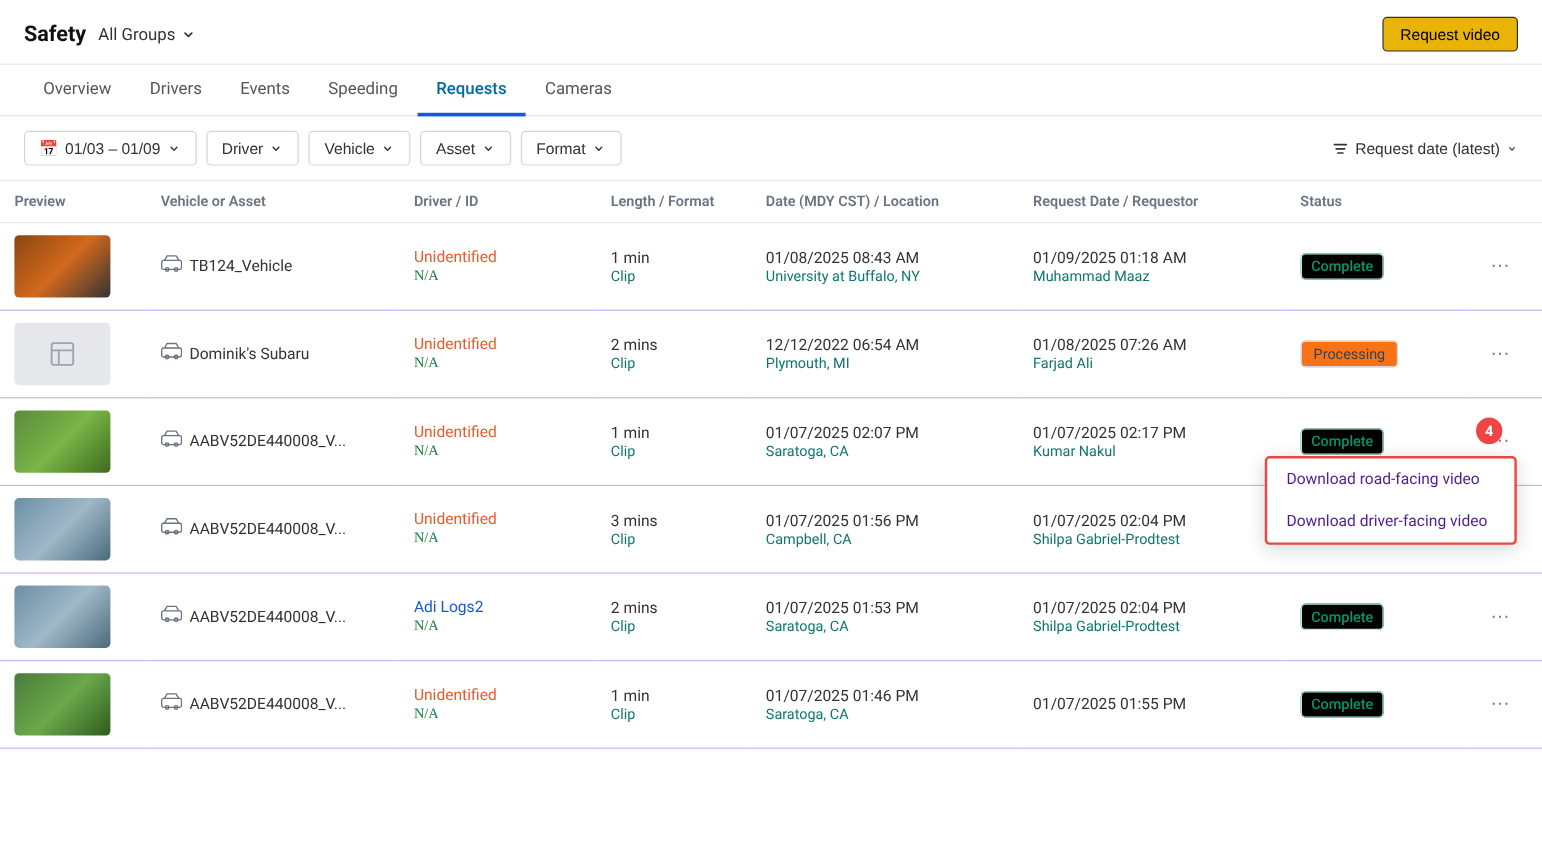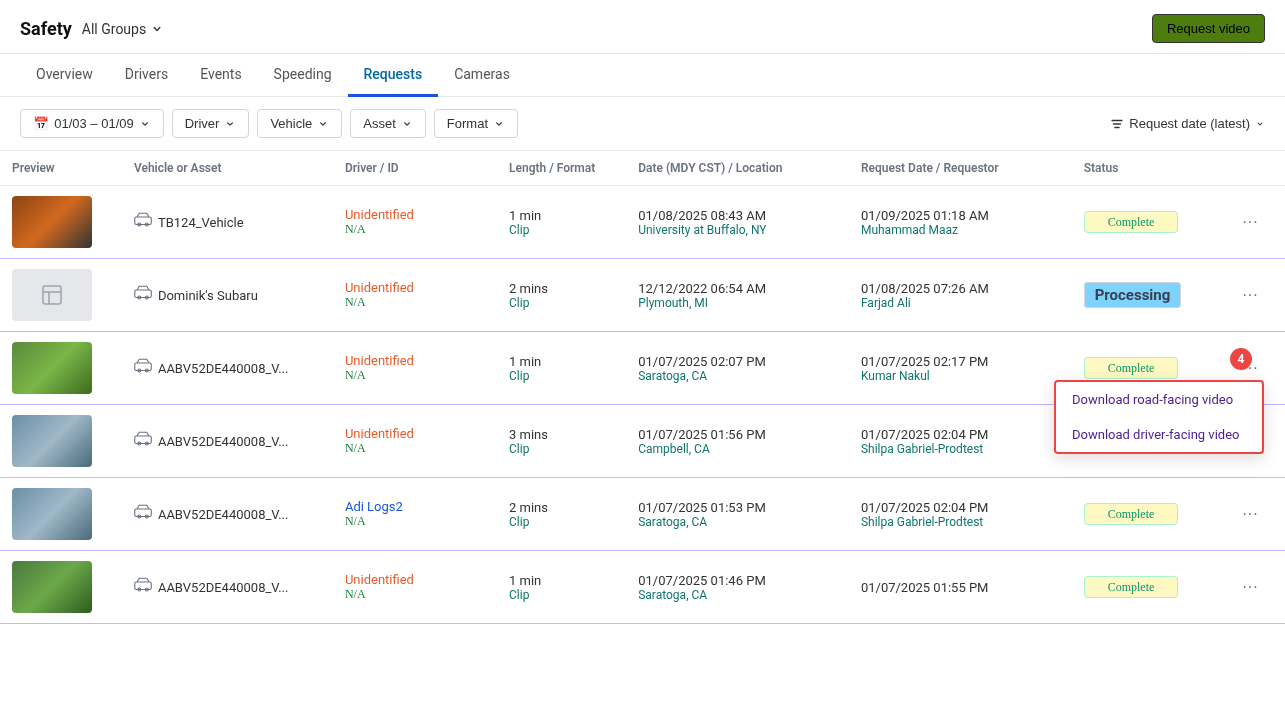--- a/index.html
+++ b/index.html
@@ -4,21 +4,21 @@
   <style>
     * { box-sizing: border-box; margin: 0; padding: 0; }
     body { font-family: -apple-system, BlinkMacSystemFont, 'Segoe UI', Roboto, sans-serif; font-size: 13px; color: #333; background: #fff; width: 1285px; height: 709px; overflow: hidden; }
 
     
     .header { display: flex; align-items: center; justify-content: space-between; padding: 14px 20px 10px 20px; border-bottom: 1px solid #e5e7eb; }
     .header-left { display: flex; align-items: center; gap: 10px; justify-content: flex-end; }
     .header-title { font-size: 18px; font-weight: 700; color: #111; }
     .header-group { display: flex; align-items: center; gap: 4px; color: #333; font-size: 14px; cursor: pointer; }
     .header-group svg { width: 14px; height: 14px; }
-    .request-video-btn { border: 1px solid #333; background: #4d7c0f; padding: 6px 14px; font-size: 13px; font-weight: 500; border-radius: 4px; cursor: pointer; }
+    .request-video-btn { border: 1px solid #333; background: #eab308; padding: 6px 14px; font-size: 13px; font-weight: 500; border-radius: 4px; cursor: pointer; }
 
     
     .nav-tabs { display: flex; gap: 0; padding: 0 20px; border-bottom: 1px solid #e5e7eb; }
     .nav-tab { padding: 12px 16px; font-size: 14px; color: #555; cursor: pointer; border-bottom: 3px solid transparent; margin-bottom: -1px; }
     .nav-tab.active { color: #0369a1; border-bottom: 3px solid #1a56db; font-weight: 500; }
 
     
     .filter-bar { display: flex; align-items: center; justify-content: space-between; padding: 12px 20px; border-bottom: 1px solid #e5e7eb; }
     .filter-left { display: flex; gap: 8px; }
     .filter-btn { display: flex; align-items: center; gap: 5px; border: 1px solid #d1d5db; background: #fff; padding: 6px 12px; font-size: 13px; border-radius: 4px; cursor: pointer; color: #333; }
@@ -46,22 +46,22 @@
     
     .vehicle-cell { display: flex; align-items: center; gap: 6px; }
     .vehicle-icon { color: #6b7280; font-size: 16px; }
 
     
     .driver-unidentified { color: #e85c2c; font-size: 13px; cursor: pointer; }
     .driver-named { color: #1a56db; font-size: 13px; cursor: pointer; }
     .driver-sub { color: #15803d; font-size: 12px; font-family: Liberation Serif, serif; }
 
     
-    .badge-complete { background: #fef9c3; color: #059669; border: 1px solid #a7f3d0; padding: 3px 23px; border-radius: 4px; font-size: 12px; font-weight: 500; font-family: Liberation Serif, serif; }
-    .badge-processing { background: #7dd3fc; color: #374151; border: 1px solid #d1d5db; padding: 3px 10px; border-radius: 4px; font-size: 15px; font-weight: 700; }
+    .badge-complete { background: #000000; color: #059669; border: 1px solid #a7f3d0; padding: 3px 8px; border-radius: 4px; font-size: 12px; font-weight: 500; }
+    .badge-processing { background: #f97316; color: #374151; border: 1px solid #d1d5db; padding: 3px 10px; border-radius: 4px; font-size: 12px; font-weight: 400; }
 
     
     .more-btn { background: none; border: none; cursor: pointer; color: #6b7280; padding: 4px 6px; border-radius: 3px; font-size: 16px; line-height: 1; }
 
     
     .context-menu { position: absolute; background: #fff; border: 2px solid #ef4444; border-radius: 4px; box-shadow: 0 4px 16px rgba(0,0,0,0.15); z-index: 100; min-width: 200px; }
     .context-menu-item { padding: 10px 16px; font-size: 13px; color: #4c1d95; cursor: pointer; }
 
     
     .red-badge { position: absolute; background: #ef4444; color: #fff; border-radius: 50%; width: 22px; height: 22px; display: flex; align-items: center; justify-content: center; font-size: 12px; font-weight: 700; }

